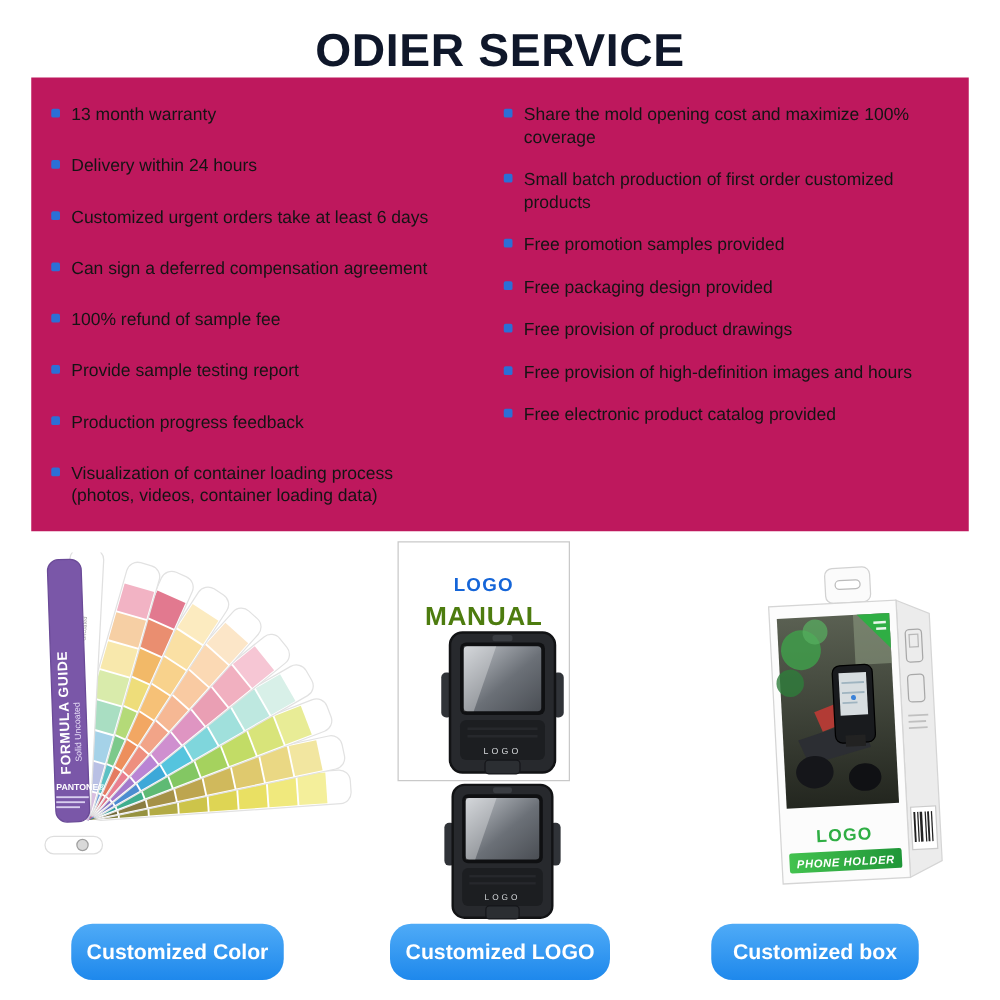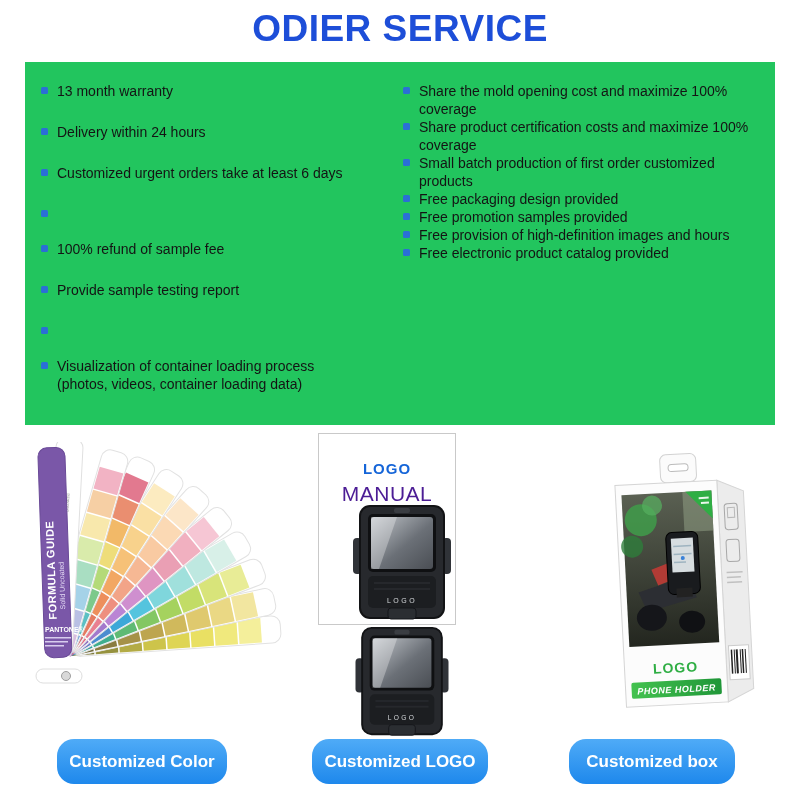--- a/index.html
+++ b/index.html
@@ -1,32 +1,32 @@
 <!DOCTYPE html>
 <html><head>
 <meta charset="utf-8">
 <style>
   html,body { margin:0; padding:0; background:#ffffff; }
   .page {
     position:relative; width:800px; height:800px; background:#ffffff;
     font-family:"Liberation Sans", sans-serif; overflow:hidden;
   }
   .title {
-    position:absolute; top:8px; left:0; right:0; margin:0;
+    position:absolute; top:8px; left:0; right:0; margin:12px;
     text-align:center; font-size:37px; font-weight:800;
-    letter-spacing:0.5px; color:#1d4ed8;
+    letter-spacing:0.5px; color:#0f172a;
   }
   .panel {
     position:absolute; left:25px; top:62px; width:750px; height:363px;
-    background:#22c55e; box-sizing:border-box; padding:20px 16px 0 16px;
+    background:#be185d; box-sizing:border-box; padding:20px 16px 0 16px;
     display:flex;
   }
   .col { list-style:none; margin:0; padding:0; display:flex; flex-direction:column; }
   .col-left  { width:336px; row-gap:23px; }
-  .col-right { width:356px; margin-left:26px; }
+  .col-right { width:356px; row-gap:16px; margin-left:26px; }
   .item { display:flex; align-items:flex-start; font-size:14px; line-height:18px; color:#141414; }
   .item .txt { white-space:pre-line; }
   .bullet {
     width:7px; height:7px; background:#2b6fd6; border-radius:1.5px;
     margin:5px 9px 0 0; flex:none;
   }
   .pill {
     position:absolute; top:739px; height:45px; border:none; border-radius:17px;
     background:linear-gradient(180deg,#4fabf7,#1e88ec); color:#ffffff;
     font-weight:bold; font-size:17px; font-family:inherit;
@@ -34,21 +34,21 @@
   }
   #btn-color { left:57px;  width:170px; }
   #btn-logo  { left:312px; width:176px;text-align:right; }
   #btn-box   { left:569px; width:166px; }
   .manual-card {
     position:absolute; left:318px; top:433px; width:138px; height:192px;
     background:#ffffff; border:1px solid #c9c9c9; box-sizing:border-box;
     text-align:center;
   }
   .manual-card .logo   { margin-top:26px; color:#1565d8; font-weight:bold; font-size:15px; letter-spacing:1px; }
-  .manual-card .manual { margin-top:5px;  color:#4c1d95; font-weight:normal; font-size:21px; letter-spacing:0.5px; }
+  .manual-card .manual { margin-top:5px;  color:#4d7c0f; font-weight:bold; font-size:21px; letter-spacing:0.5px; }
   svg { font-family:"Liberation Sans", sans-serif; }
   .abs { position:absolute; }
   #fan-svg    { left:22px;  top:442px; }
   #mount1-svg { left:352px; top:503px; }
   #mount2-svg { left:354px; top:626px; }
   #box-svg    { left:593px; top:440px; }
 </style>
 </head>
 <body>
 
@@ -65,58 +65,60 @@
       <li class="item">
           <span class="bullet"></span>
           <span class="txt">Delivery within 24 hours</span>
         </li>
       <li class="item">
           <span class="bullet"></span>
           <span class="txt">Customized urgent orders take at least 6 days</span>
         </li>
       <li class="item">
           <span class="bullet"></span>
+          <span class="txt">Can sign a deferred compensation agreement</span>
         </li>
       <li class="item">
           <span class="bullet"></span>
           <span class="txt">100% refund of sample fee</span>
         </li>
       <li class="item">
           <span class="bullet"></span>
           <span class="txt">Provide sample testing report</span>
         </li>
       <li class="item">
           <span class="bullet"></span>
+          <span class="txt">Production progress feedback</span>
         </li>
       <li class="item">
           <span class="bullet"></span>
           <span class="txt">Visualization of container loading process
 (photos, videos, container loading data)</span>
         </li>
     </ul>
     <ul class="col col-right">
       <li class="item">
           <span class="bullet"></span>
           <span class="txt">Share the mold opening cost and maximize 100% coverage</span>
         </li>
       <li class="item">
           <span class="bullet"></span>
-          <span class="txt">Share product certification costs and maximize 100% coverage</span>
-        </li>
-      <li class="item">
-          <span class="bullet"></span>
           <span class="txt">Small batch production of first order customized products</span>
         </li>
       <li class="item">
           <span class="bullet"></span>
+          <span class="txt">Free promotion samples provided</span>
+        </li>
+      <li class="item">
+          <span class="bullet"></span>
           <span class="txt">Free packaging design provided</span>
         </li>
       <li class="item">
           <span class="bullet"></span>
-          <span class="txt">Free promotion samples provided</span>
+          <span class="txt">Free provision of product drawings</span>
         </li>
       <li class="item">
           <span class="bullet"></span>
           <span class="txt">Free provision of high-definition images and hours</span>
         </li>
       <li class="item">
           <span class="bullet"></span>
           <span class="txt">Free electronic product catalog provided</span>
         </li>
     </ul>

